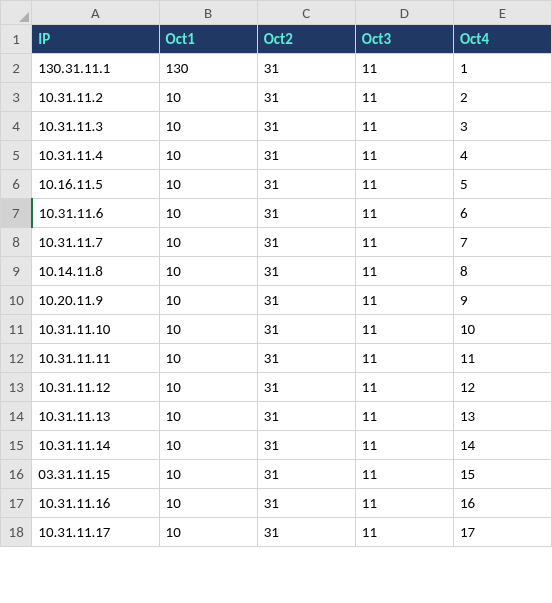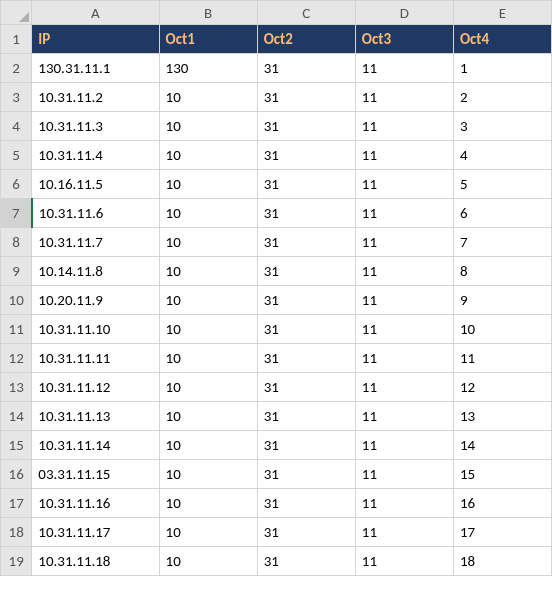--- a/index.html
+++ b/index.html
@@ -54,21 +54,21 @@
     font-weight: normal;
     border: 1px solid #c0c0c0;
     padding: 0;
   }
   .rowhead.sel {
     background: #d2d2d2;
     border-right: 2px solid #217346;
   }
   .hdr {
     background: #1f3864;
-    color: #fdba74;
+    color: #5eead4;
     font-weight: bold;
     margin-left: 40px;
   }
   .col-A { width: 122px; }
   .col-B, .col-C, .col-D, .col-E { width: 94px; }
   .headerrow td, .headerrow th { height: 24px; }
 </style>
 </head>
 <body>
 
@@ -233,22 +233,14 @@
         <td>16</td>
       </tr>
       <tr>
         <th class="rowhead">18</th>
         <td>10.31.11.17</td>
         <td>10</td>
         <td>31</td>
         <td>11</td>
         <td>17</td>
       </tr>
-      <tr>
-        <th class="rowhead">19</th>
-        <td>10.31.11.18</td>
-        <td>10</td>
-        <td>31</td>
-        <td>11</td>
-        <td>18</td>
-      </tr>
     </tbody>
 </table>
 
 </body></html>

